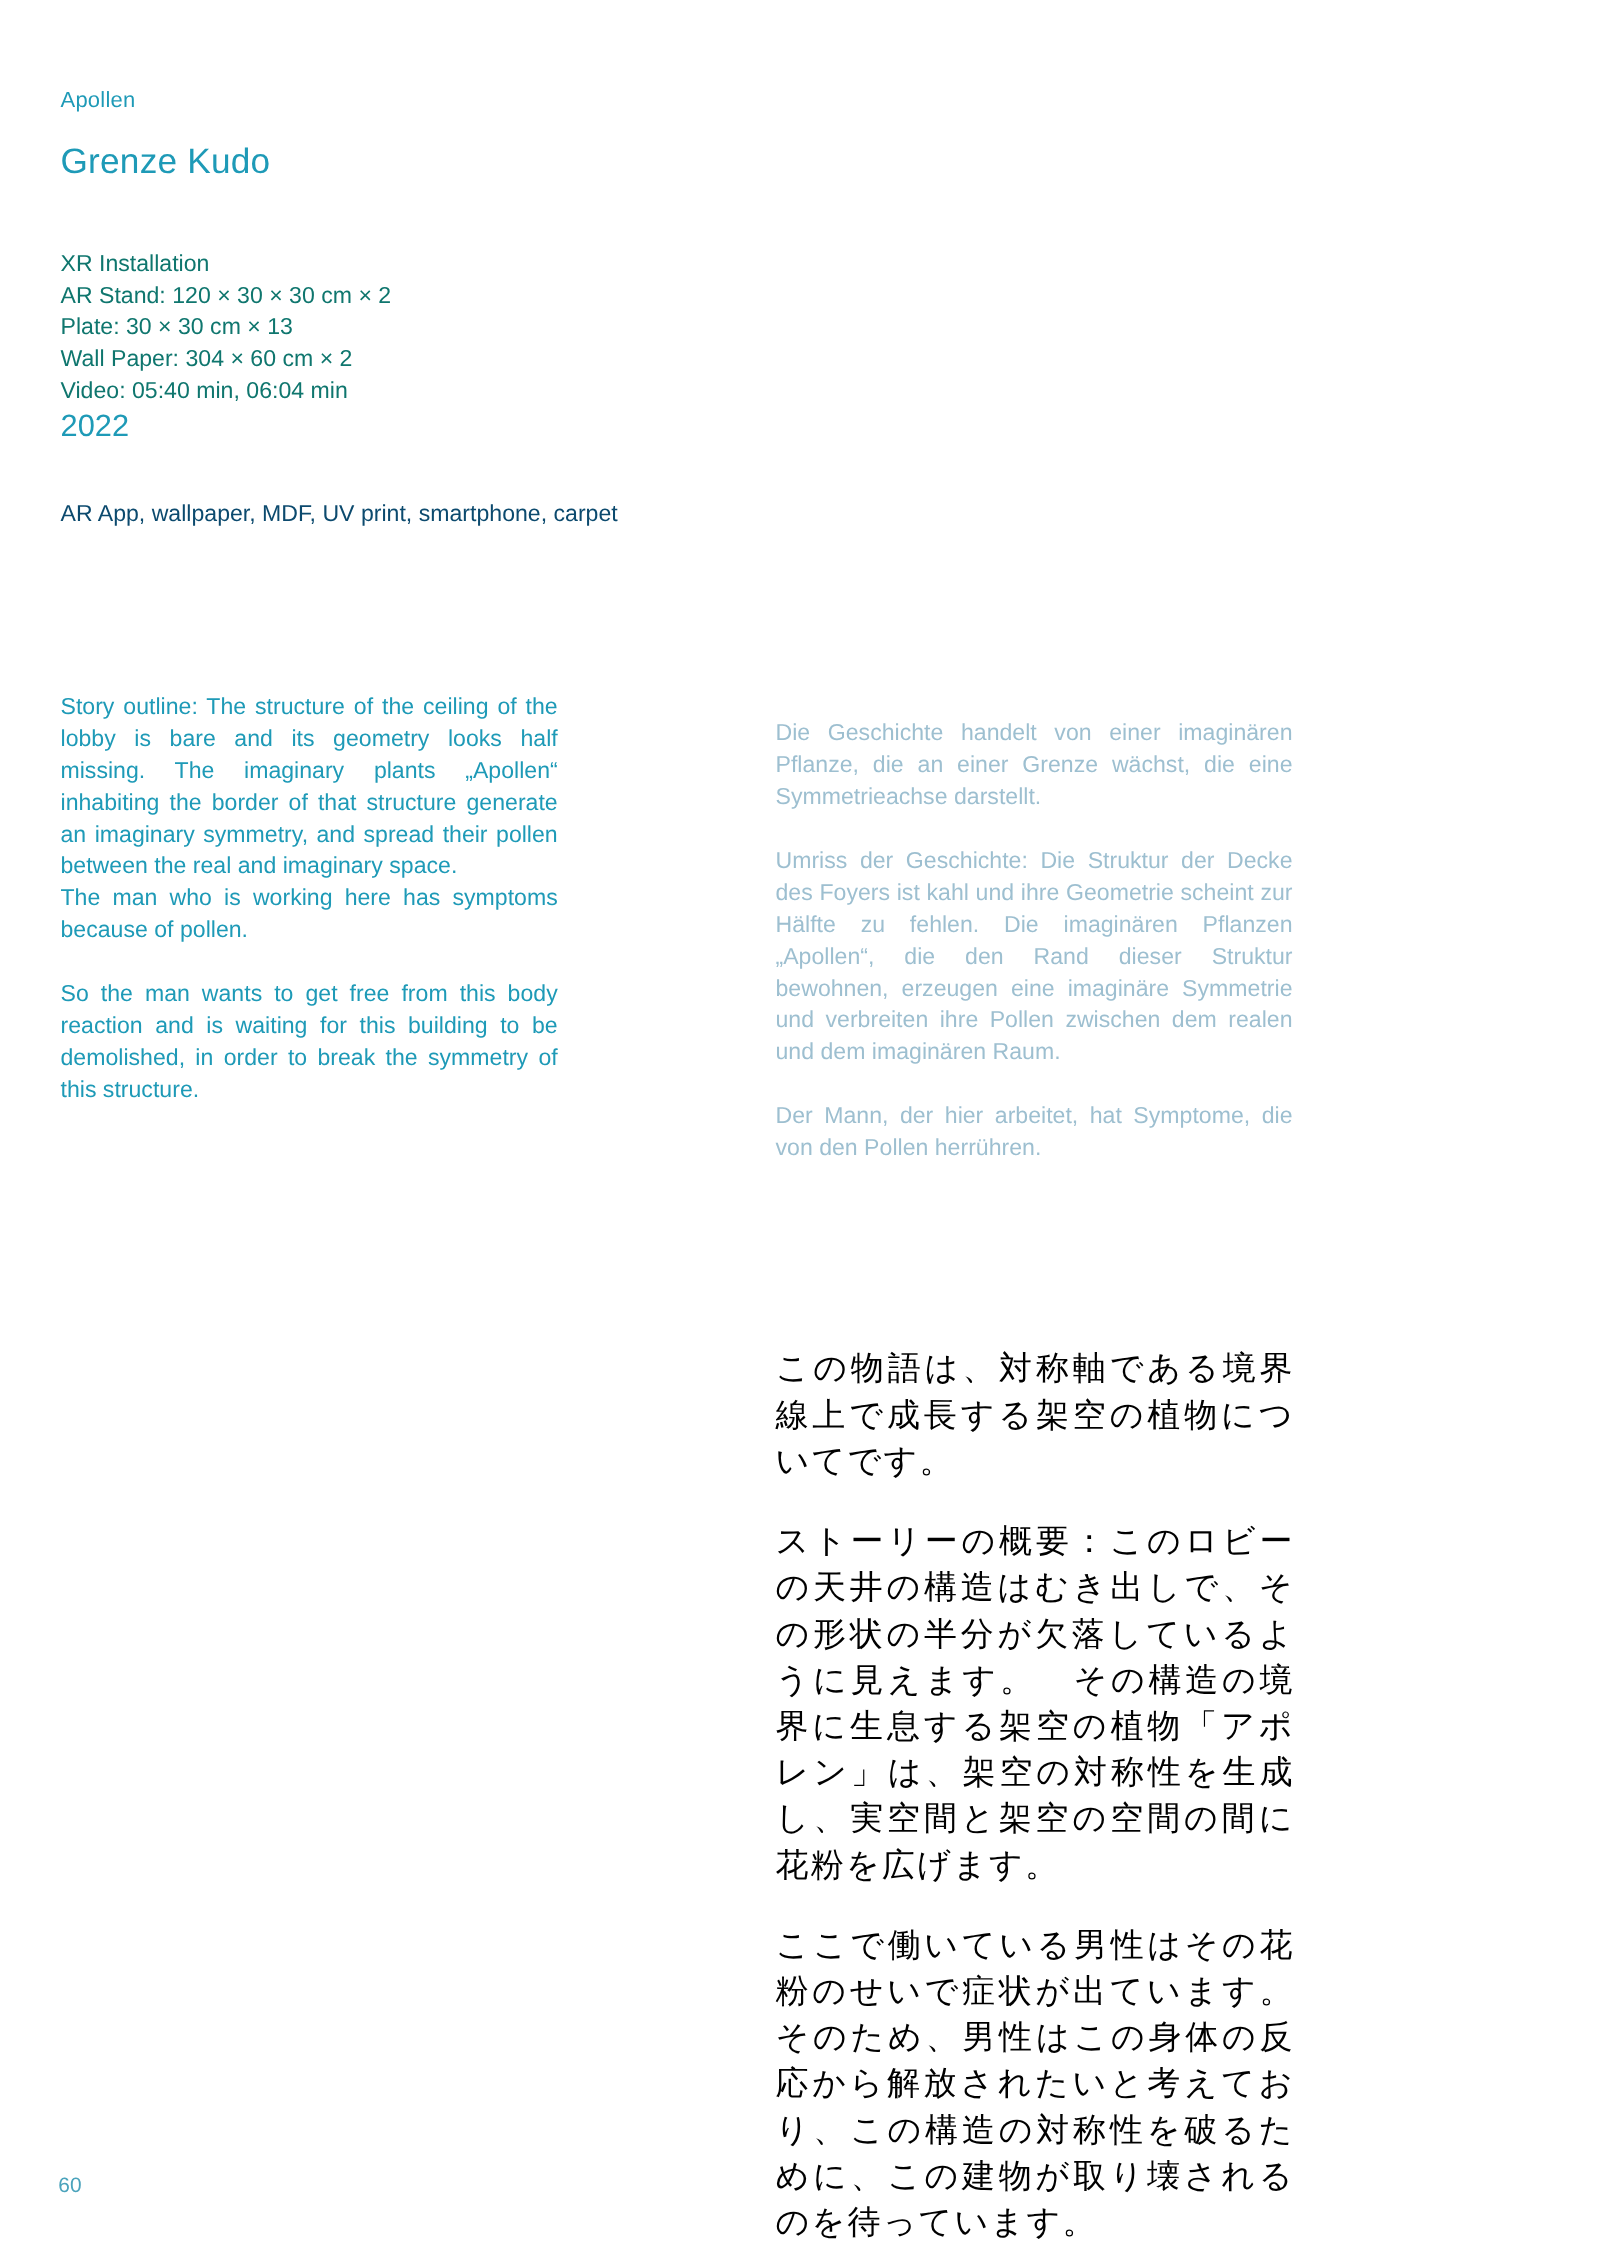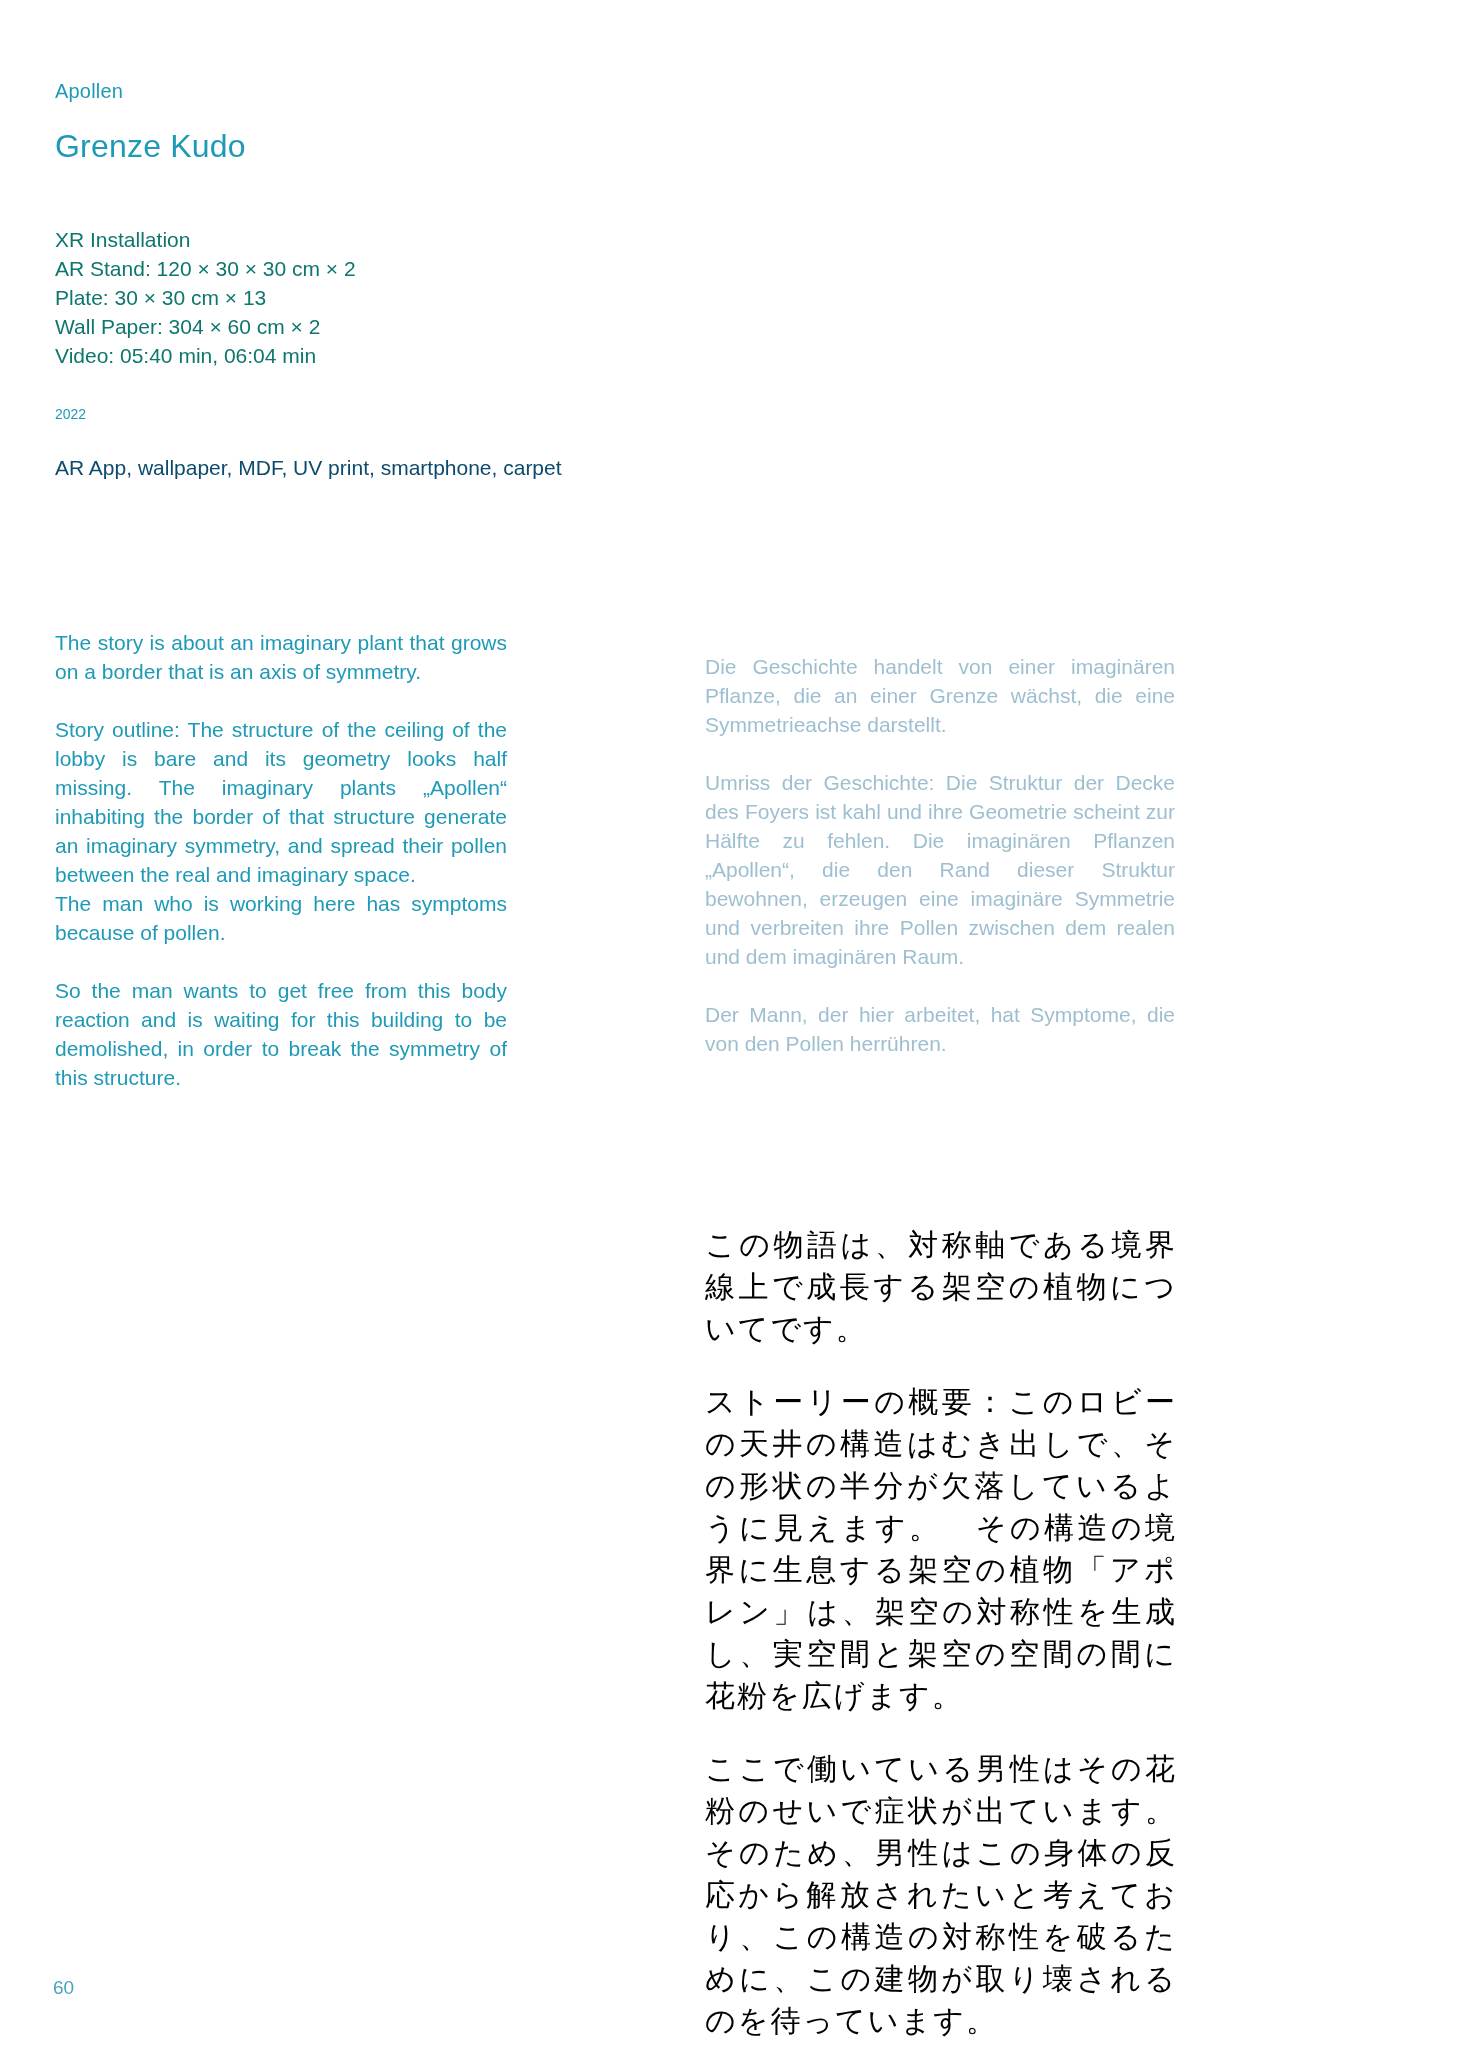--- a/index.html
+++ b/index.html
@@ -28,22 +28,22 @@
   }
 
   
   #work-details {
     left: 55px; top: 225px;
     font-size: 21px;
     line-height: 29px;
     color: #0f766e;
   }
   #work-year {
-    left: 55px; top: 400px;
-    font-size: 14px;
+    left: 55px; top: 372px;
+    font-size: 28px;
     line-height: 29px;
     color: #1e9ab7;
     text-align: right;
   }
   #work-materials {
     left: 55px; top: 453px;
     font-size: 21px;
     line-height: 29px;
     color: #0c4a6e;
   }
@@ -101,21 +101,20 @@
   <div>Plate: 30 × 30 cm × 13</div>
   <div>Wall Paper: 304 × 60 cm × 2</div>
   <div>Video: 05:40 min, 06:04 min</div>
 </div>
 
 <div class="abs" id="work-year">2022</div>
 
 <div class="abs" id="work-materials">AR App, wallpaper, MDF, UV print, smartphone, carpet</div>
 
 <div class="abs col" id="col-english">
-  <p>The story is about an imaginary plant that grows on a border that is an axis of symmetry.</p>
   <p>Story outline: The structure of the ceiling of the lobby is bare and its geometry looks half missing. The imaginary plants „Apollen“ inhabiting the border of that structure generate an imaginary symmetry, and spread their pollen between the real and imaginary space.
 The man who is working here has symptoms because of pollen.</p>
   <p>So the man wants to get free from this body reaction and is waiting for this building to be demolished, in order to break the symmetry of this structure.</p>
 </div>
 
 <div class="abs col" id="col-german" lang="de">
   <p>Die Geschichte handelt von einer imaginären Pflanze, die an einer Grenze wächst, die eine Symmetrieachse darstellt.</p>
   <p>Umriss der Geschichte: Die Struktur der Decke des Foyers ist kahl und ihre Geometrie scheint zur Hälfte zu fehlen. Die imaginären Pflanzen „Apollen“, die den Rand dieser Struktur bewohnen, erzeugen eine imaginäre Symmetrie und verbreiten ihre Pollen zwischen dem realen und dem imaginären Raum.</p>
   <p>Der Mann, der hier arbeitet, hat Symptome, die von den Pollen herrühren.</p>
 </div>

